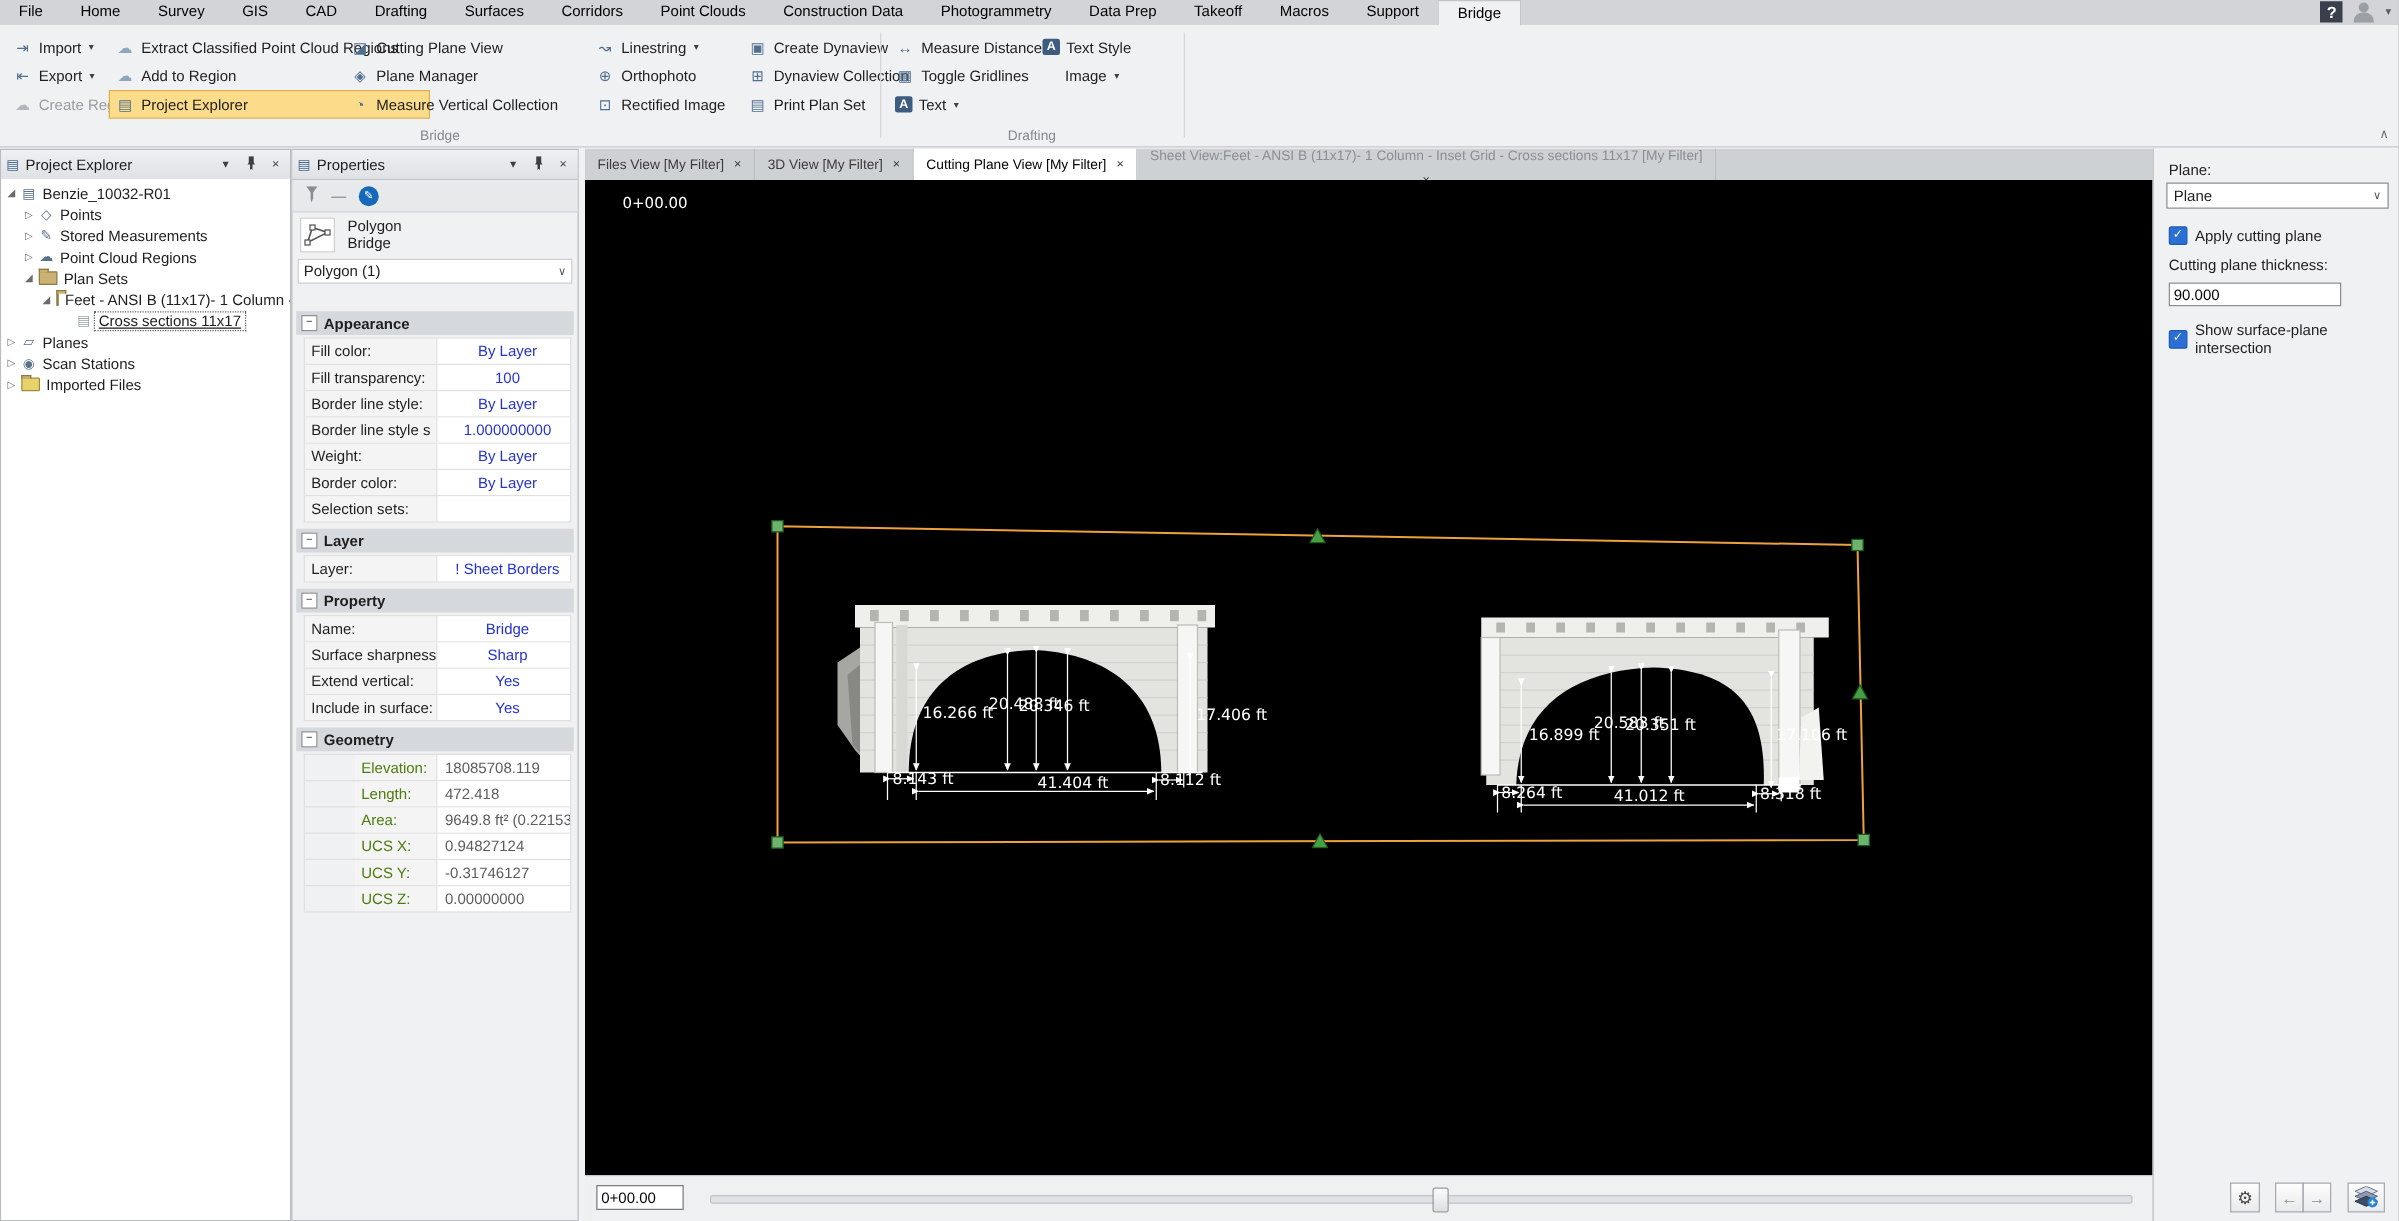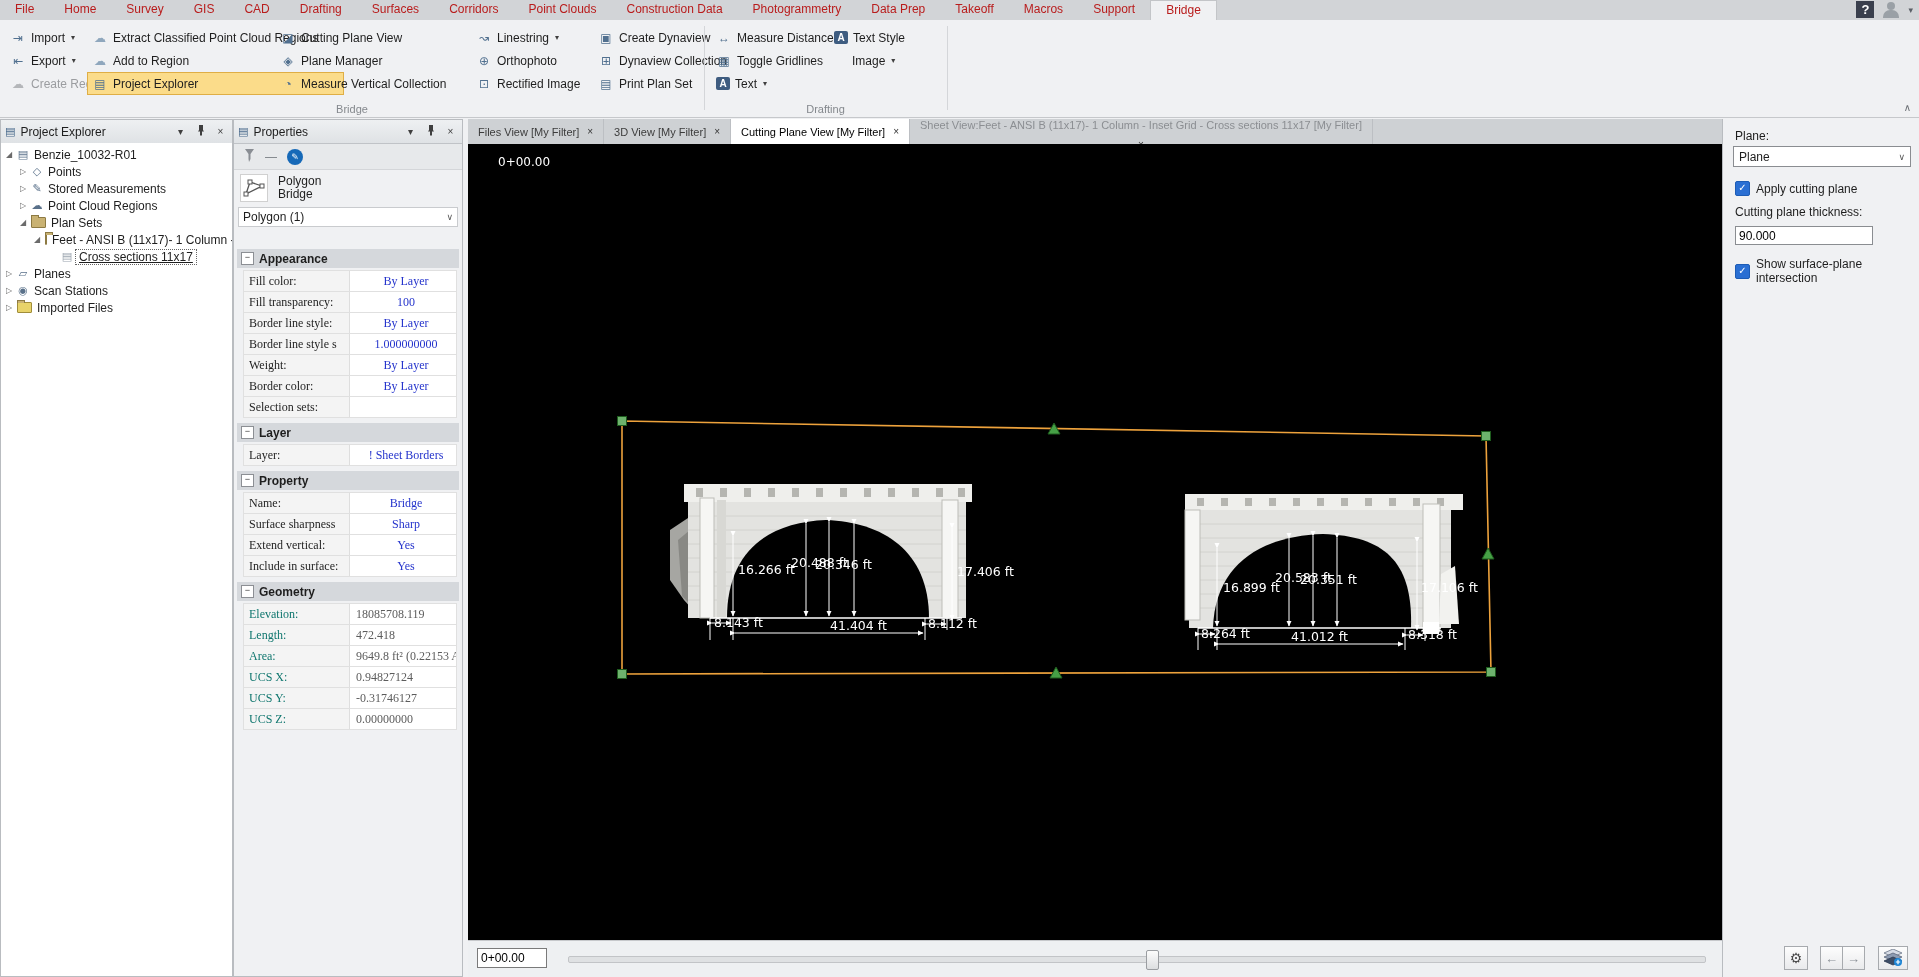--- a/index.html
+++ b/index.html
@@ -2,21 +2,21 @@
 <html><head>
 <meta charset="utf-8">
 <style>
   html,body{margin:0;padding:0;background:#9a9a9a;}
   #app{position:relative;width:1919px;height:977px;background:#f0f1f3;
        font-family:"Liberation Sans","DejaVu Sans",sans-serif;font-size:12px;color:#1e1e1e;
        overflow:hidden;-webkit-font-smoothing:antialiased;}
   
   .menubar{position:absolute;left:0;top:0;width:100%;height:20px;background:#d2d4d7;
            display:flex;align-items:stretch;border-bottom:1px solid #c3c5c8;}
-  .mtab{padding:2px 15px 0 15px;cursor:default;color:#b91c1c;}
+  .mtab{padding:2px 15px 0 15px;cursor:default;color:#000000;}
   .mtab.active{background:#f0f1f3;border:1px solid #c3c5c8;border-bottom:none;}
   .titlebar-right{position:absolute;right:6px;top:1px;display:flex;align-items:center;gap:6px;}
   .help-btn{width:18px;height:17px;background:#3a3f4d;color:#fff;font-weight:bold;
             display:flex;align-items:center;justify-content:center;font-size:13px;}
   .user-btn{width:22px;height:17px;position:relative;}
   .user-head{position:absolute;left:7px;top:1px;width:8px;height:8px;border-radius:50%;background:#9aa0a6;}
   .user-body{position:absolute;left:3px;top:9px;width:16px;height:8px;border-radius:7px 7px 0 0;background:#9aa0a6;}
   .tb-chev{color:#5a5f66;font-size:9px;}
   
   .ribbon{position:absolute;left:0;top:20px;width:100%;height:97px;background:#f0f1f3;
@@ -64,26 +64,26 @@
   .objtxt{line-height:13px;}
   .pselector{margin:1px 4px;background:#fff;border:1px solid #c9cbce;height:18px;display:flex;
              align-items:center;padding:0 4px;}
   .pselector .sel-txt{flex:1;}
   .sel-chev{color:#555;font-size:9px;}
   .psections{position:absolute;left:0;right:0;top:124px;bottom:0;overflow:hidden;padding:0 3px;}
   .psec-h{height:19px;background:#d5d8dc;display:flex;align-items:center;gap:5px;padding:0 4px;
           font-weight:bold;margin-top:5px;}
   .minusbox{width:11px;height:11px;background:#fff;border:1px solid #8c8f94;color:#333;font-size:9px;
             line-height:9px;text-align:center;font-weight:normal;flex:none;}
-  .prows{margin:2px 2px 0 6px;border:1px solid #e0e0e0;border-bottom:none;font-family:Liberation Serif, serif;}
+  .prows{margin:2px 2px 0 6px;border:1px solid #e0e0e0;border-bottom:none;}
   .prow{display:grid;grid-template-columns:106px 1fr;height:20px;border-bottom:1px solid #e0e0e0;}
   .plabel{background:#f4f4f4;padding:3px 0 0 5px;border-right:1px solid #dedede;overflow:hidden;white-space:nowrap;}
   .pvalue{background:#fff;padding:3px 0 0 6px;overflow:hidden;white-space:nowrap;}
   .pvalue.blue{color:#2433cc;text-align:center;}
-  .prow.gray .plabel{color:#0f766e;}
+  .prow.gray .plabel{color:#4d7c0f;margin-left:40px;}
   .prow.gray .pvalue{color:#5c5c5c;}
   
   #center{position:absolute;left:468px;top:119px;width:1258px;bottom:0;background:#eceef0;}
   .vtabs{height:25px;background:#ced1d4;display:flex;align-items:stretch;border-bottom:1px solid #b9bcc0;}
   .vtab{display:flex;align-items:center;gap:8px;padding:0 10px;font-size:11px;color:#3c3c3c;
         border-right:1px solid #bcbfc3;cursor:default;white-space:nowrap;}
   .vtab.active{background:#fff;color:#000;}
   .vtab.dim{color:#8b8e92;flex-direction:column;}
   .vtab .x{font-size:10px;color:#333;}
   #viewport{position:absolute;left:0;top:25px;width:1258px;height:797px;background:#000;}

